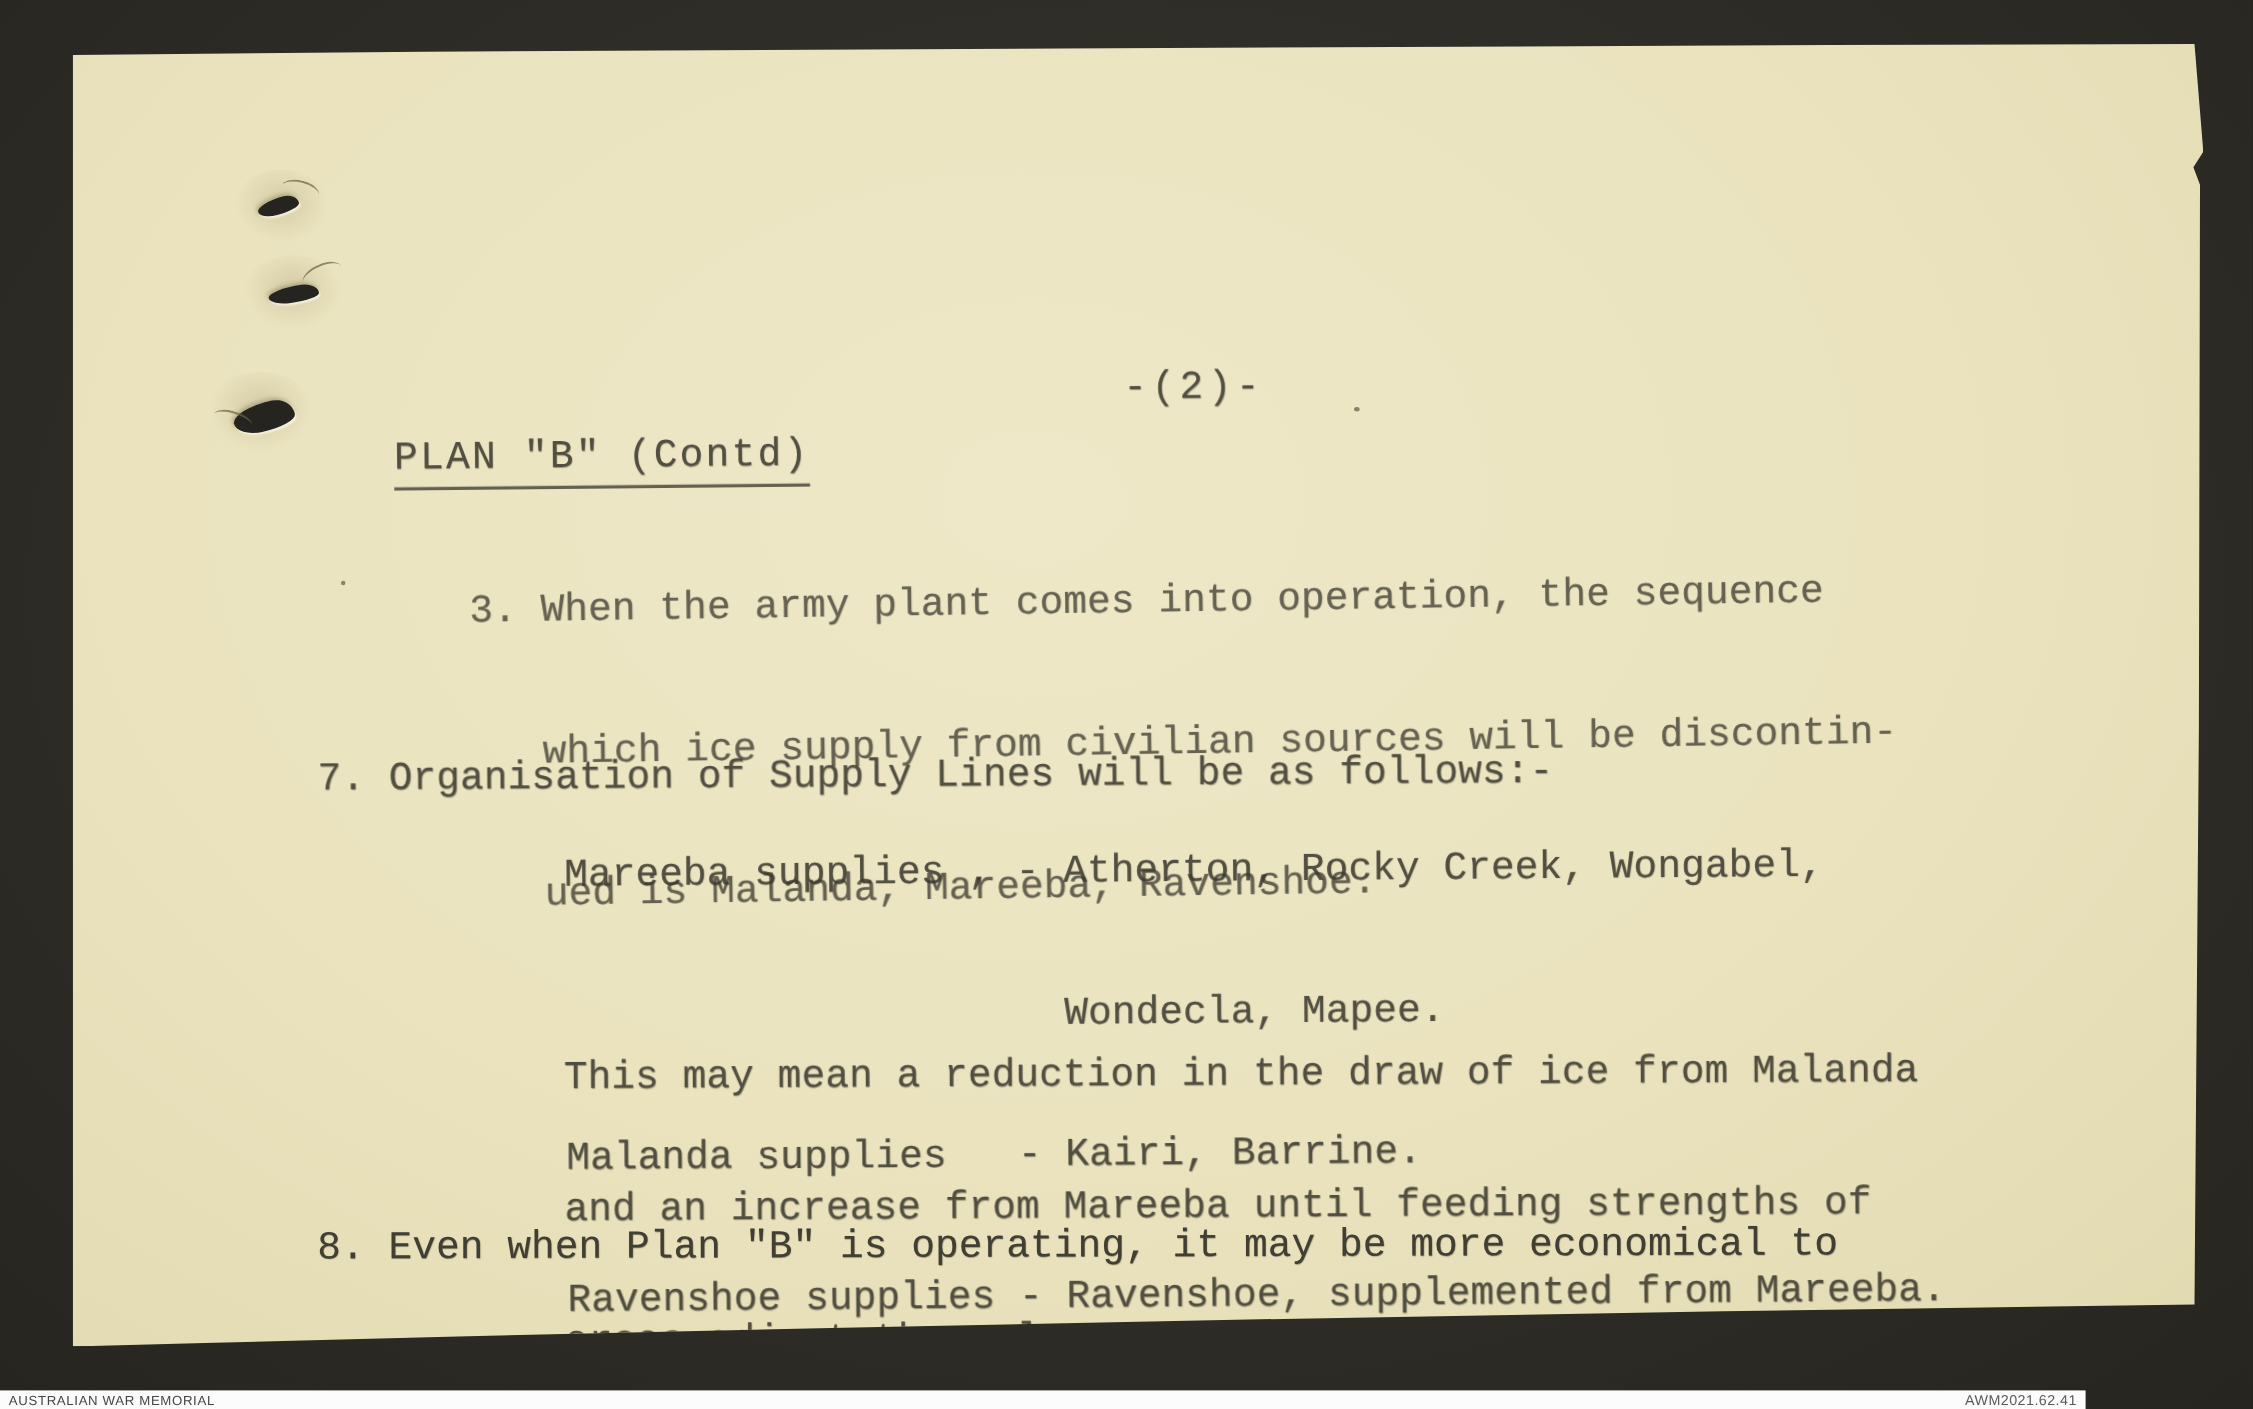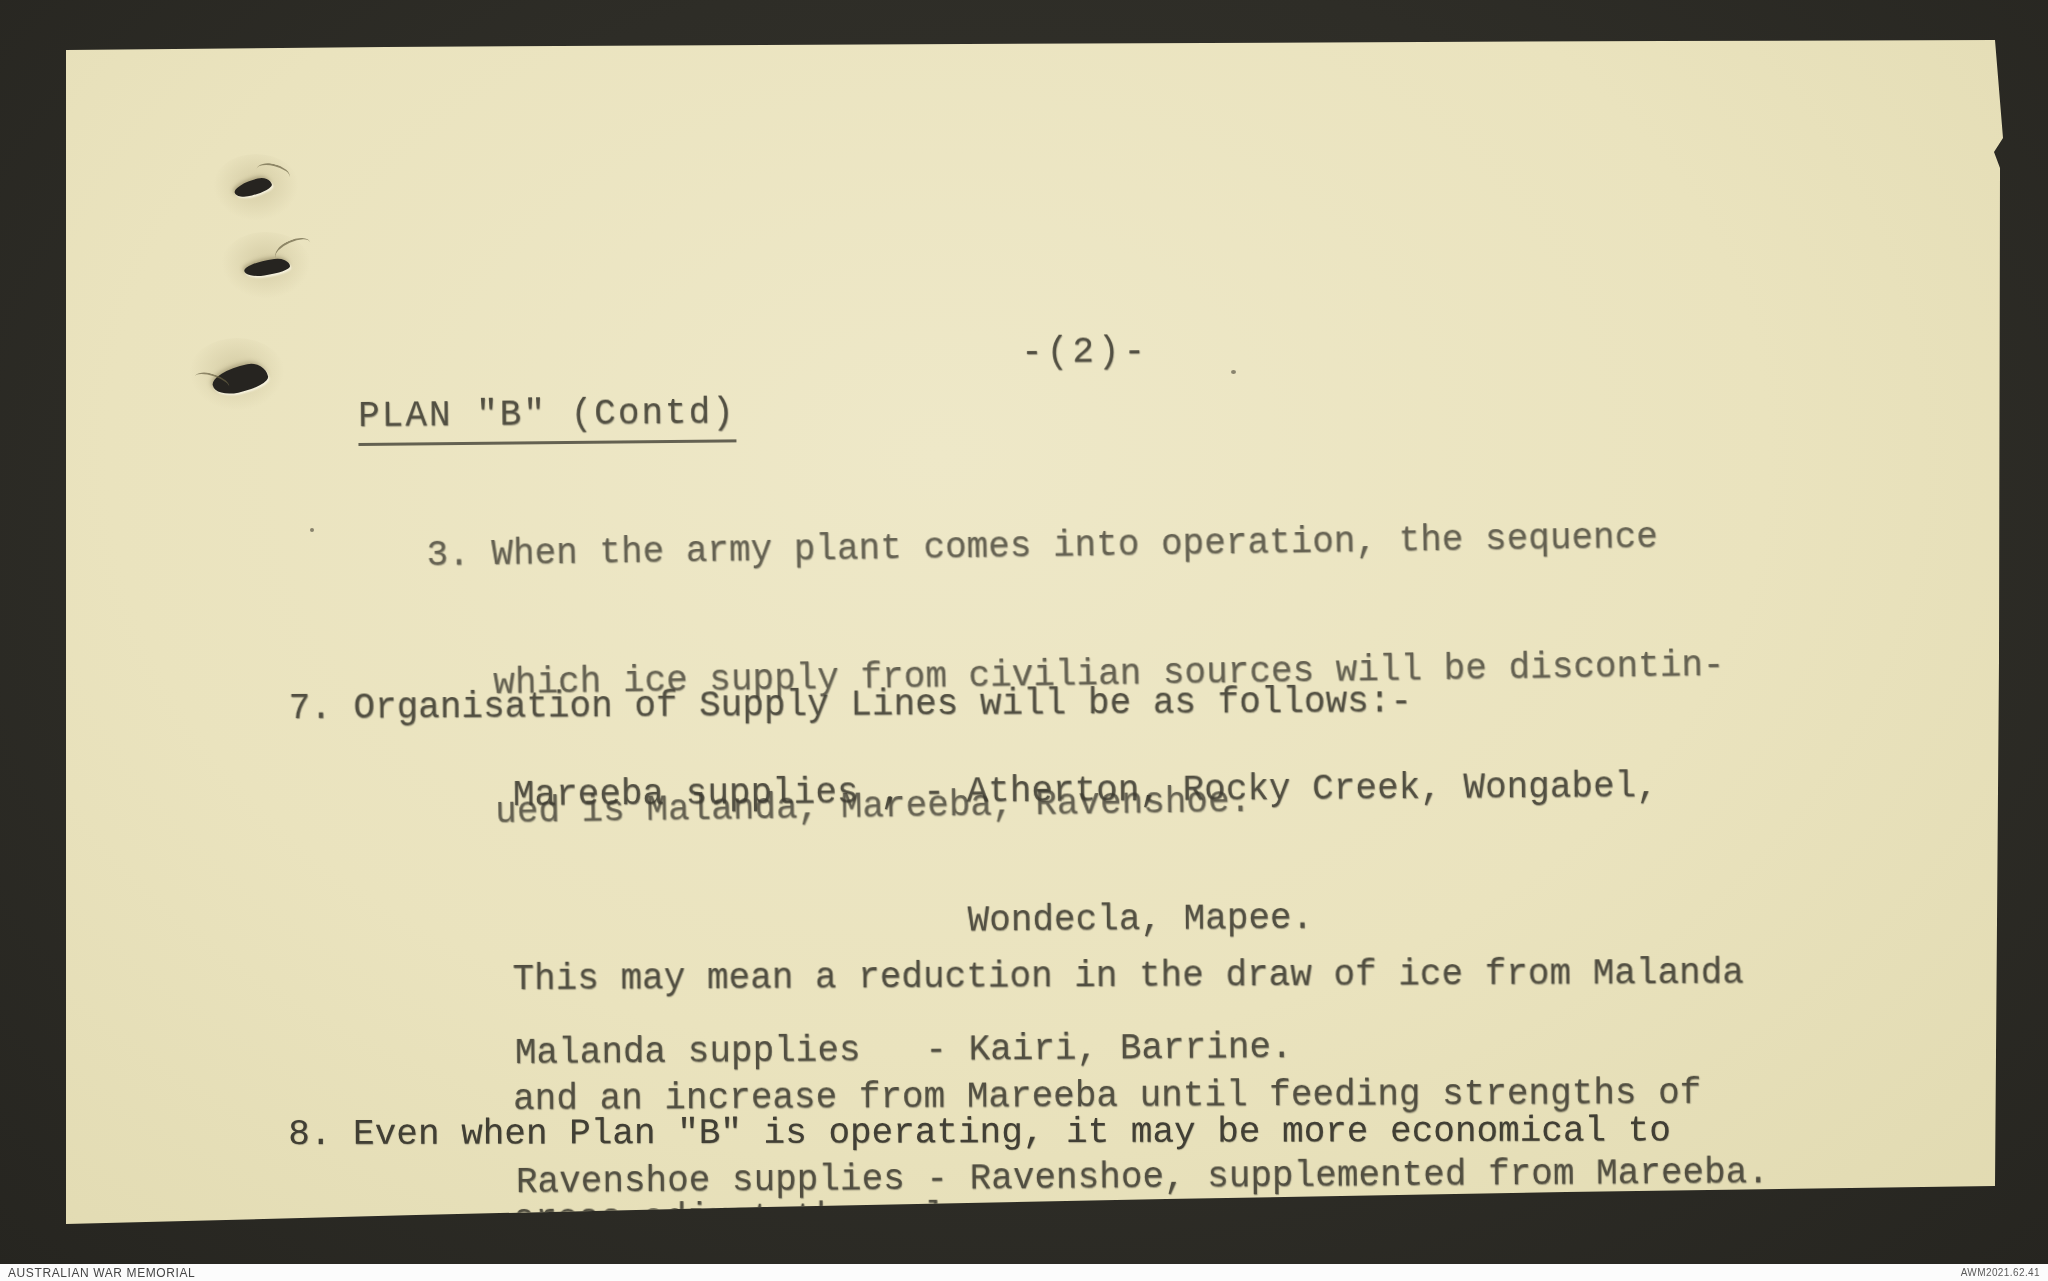--- a/index.html
+++ b/index.html
@@ -49,26 +49,26 @@
     border-radius:68% 32% 58% 42% / 52% 62% 38% 48%;
     box-shadow:1px 2px 2px rgba(252,248,230,.85), -1px -2px 4px rgba(130,120,85,.5);
   }
   .hole .curl{
     position:absolute;border-top:2px solid rgba(105,98,68,.7);
     border-radius:50%;background:transparent;
   }
   .speck{position:absolute;background:rgba(70,65,52,.6);border-radius:50%;}
   
   .footer{
-    position:absolute;left:0;bottom:0;width:2048px;height:17px;background:#fcfcfc;
+    position:absolute;left:0;bottom:0;width:1896px;height:17px;background:#fcfcfc;
     display:flex;justify-content:space-between;align-items:center;
     padding:0 8px;box-sizing:border-box;
   }
   .footer .fleft{font-size:12px;letter-spacing:.6px;color:#454545;}
-  .footer .fright{font-size:10px;letter-spacing:.4px;color:#5a5a5a;}
+  .footer .fright{font-size:13px;letter-spacing:.4px;color:#5a5a5a;}
 </style>
 </head>
 <body>
 
 <div id="stage">
 
   <div class="paper">
 
     <div class="hole" style="left:160px;top:128px;width:60px;height:40px;">
       <span class="dent"></span>

